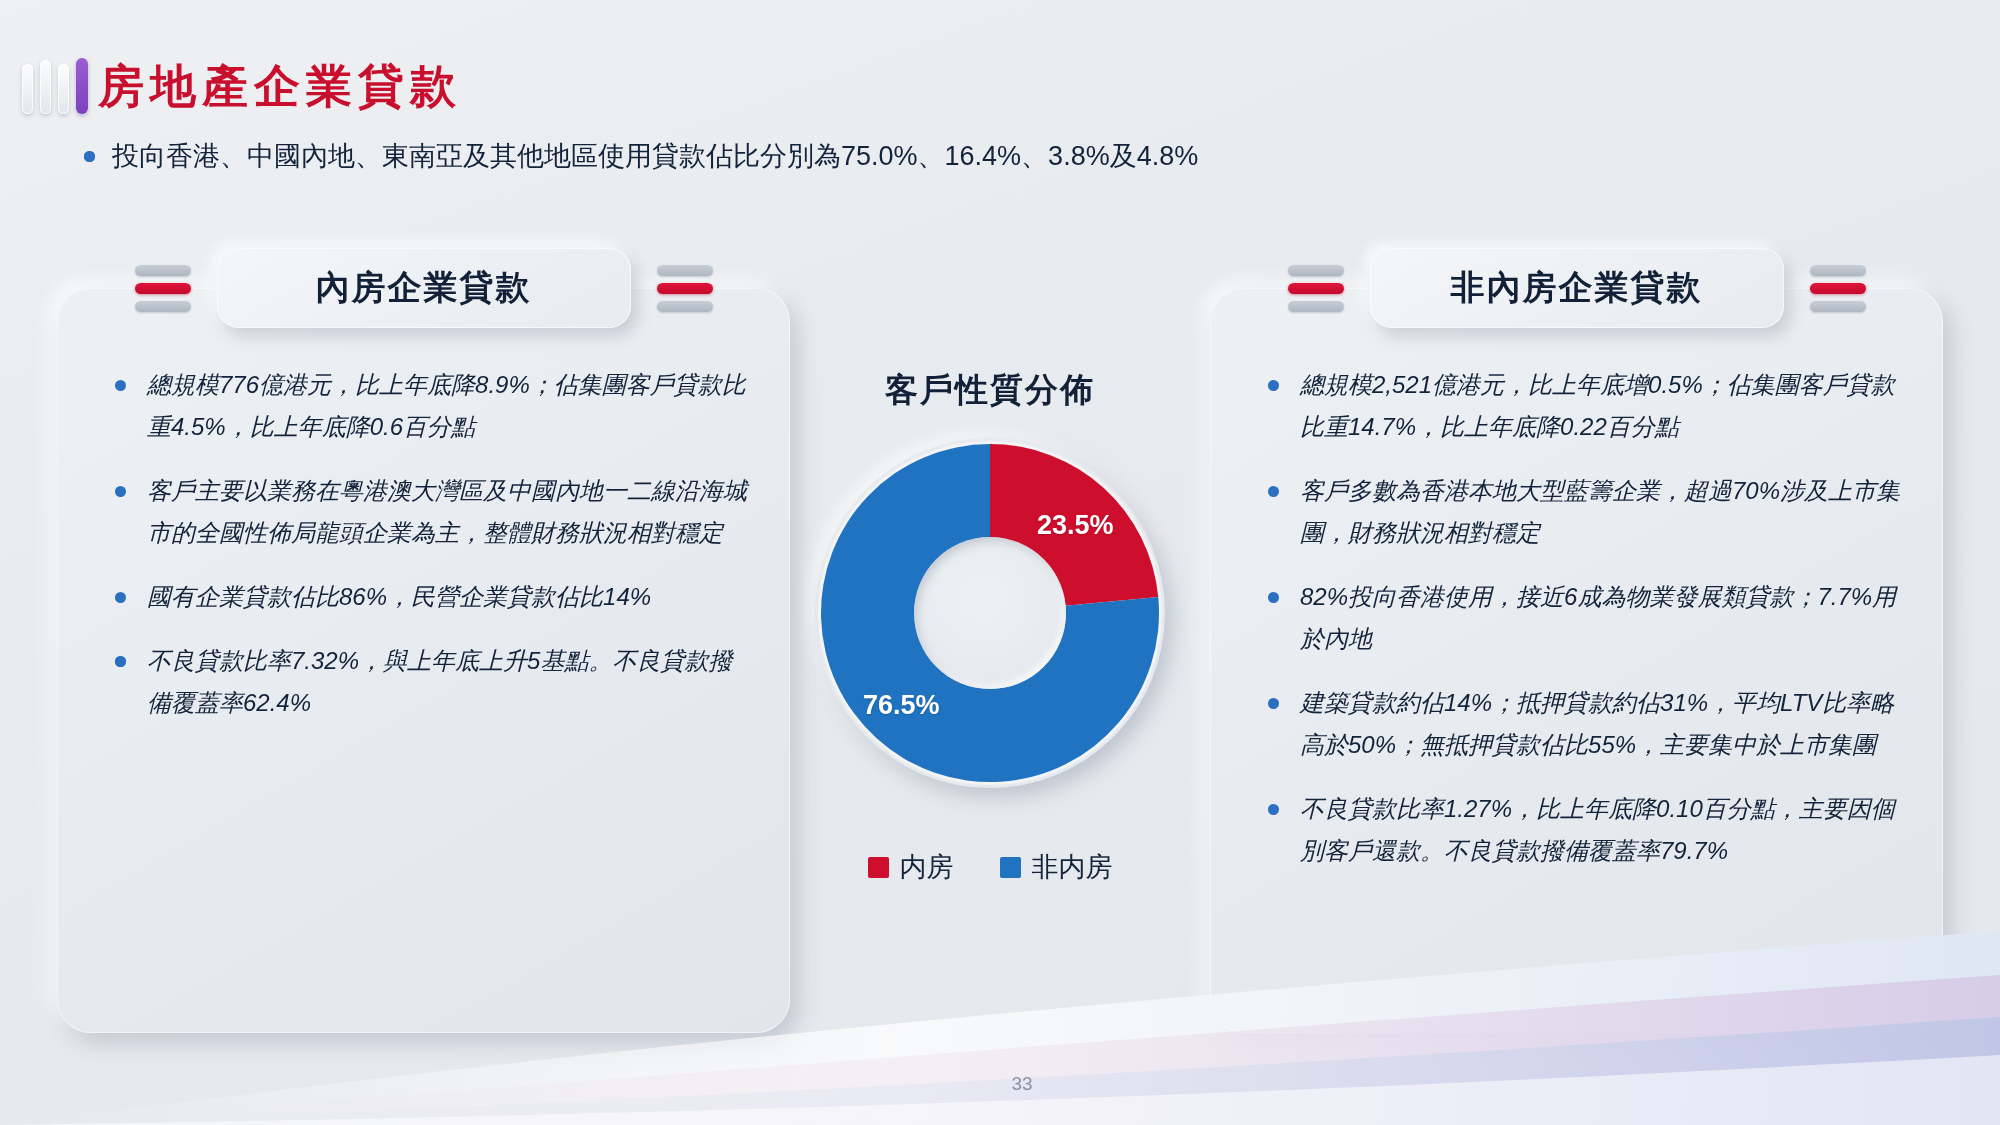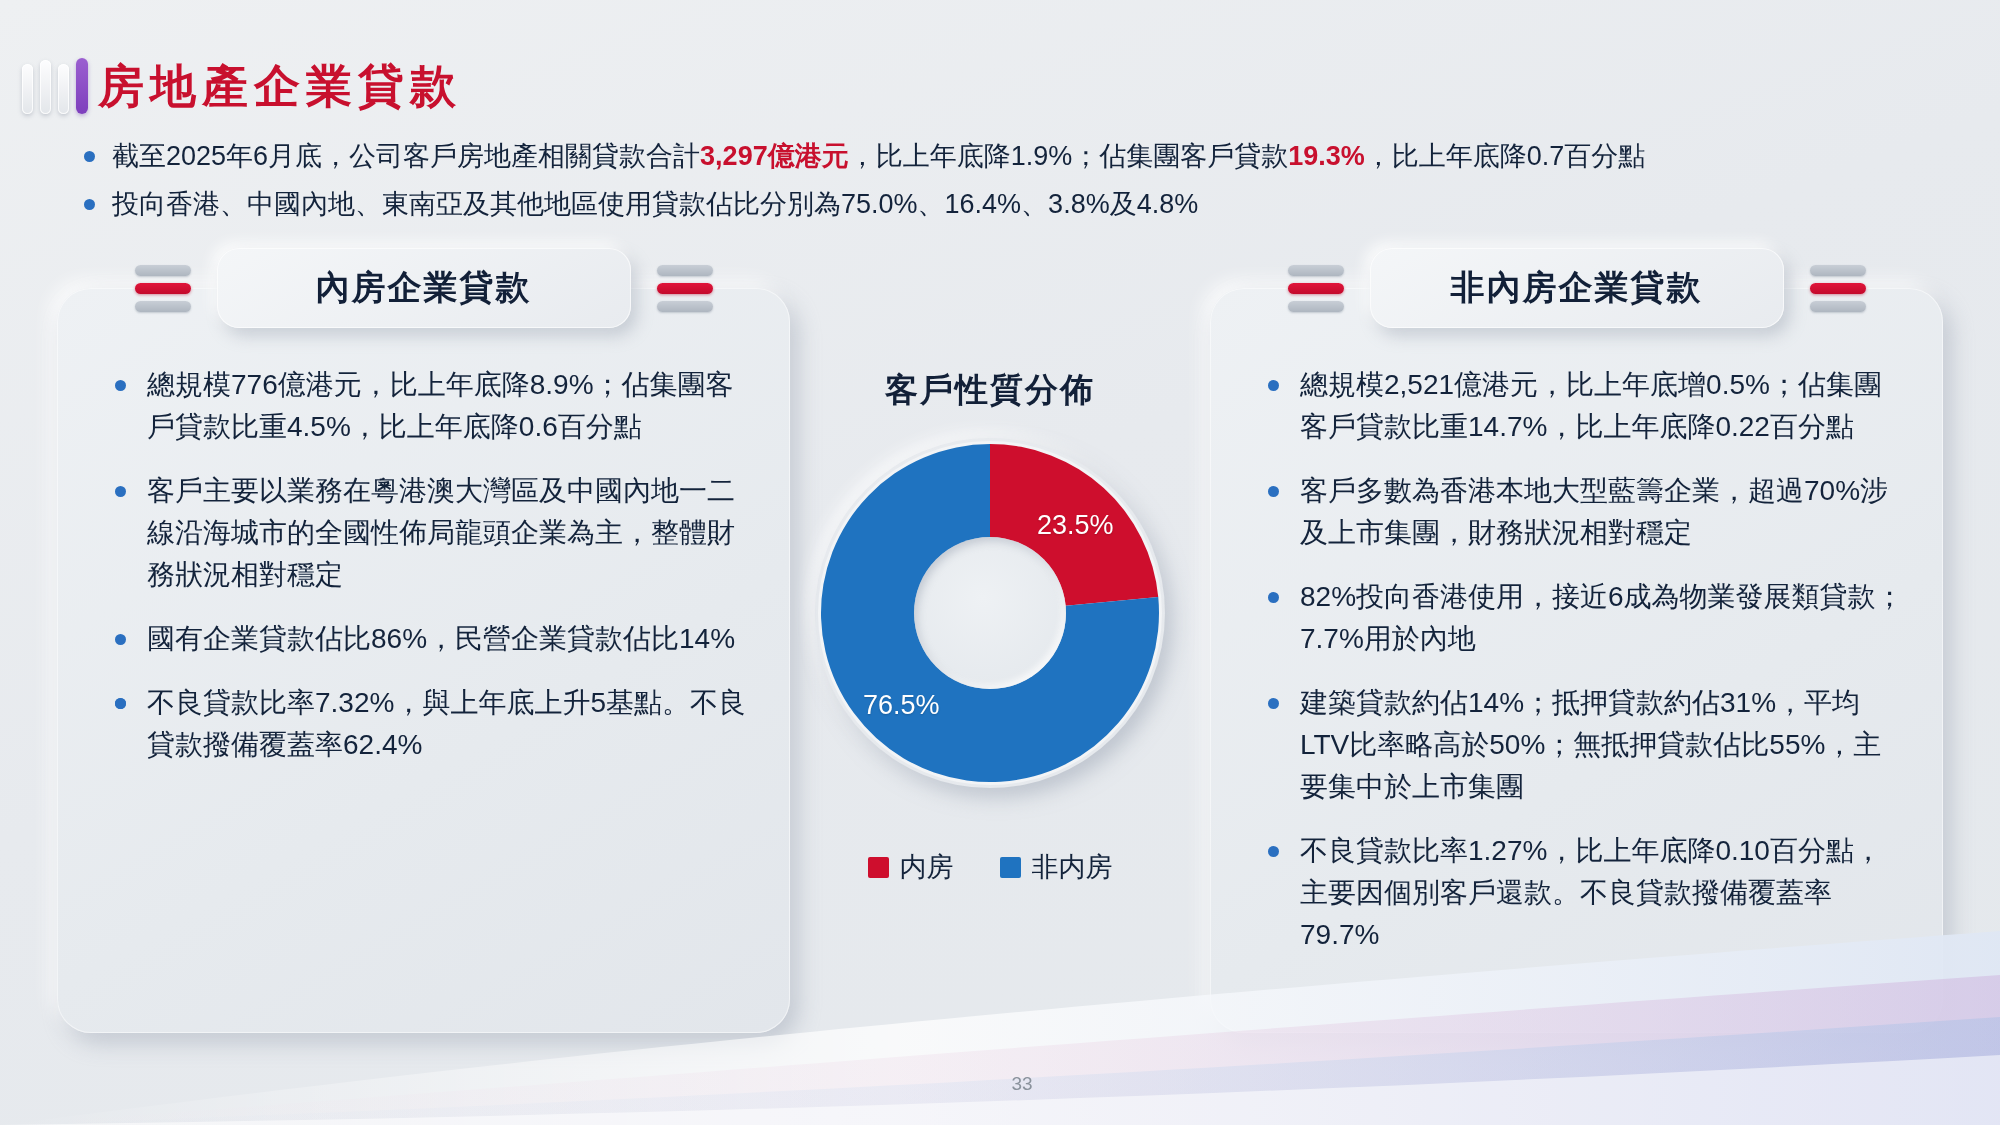--- a/index.html
+++ b/index.html
@@ -166,24 +166,25 @@
   
   .panel-body {
     position: absolute;
     left: 46px;
     right: 36px;
     top: 76px;
   }
   .panel-bullet {
     position: relative;
     padding-left: 44px;
-    font-size: 28px;
+    font-size: 24px;
     line-height: 42px;
     color: #13233b;
     margin-bottom: 22px;
+    font-style: italic;
   }
   .panel-bullet .dot { left: 12px; top: 16px; }
 
   
   .chart-area {
     position: absolute;
     left: 770px;
     top: 288px;
     width: 440px;
     height: 700px;
@@ -221,21 +222,21 @@
     height: 152px;
     margin: -76px 0 0 -76px;
     border-radius: 50%;
     background: radial-gradient(circle at 45% 40%, #eef1f4 0%, #e6eaee 70%, #dfe3e8 100%);
     box-shadow: inset 3px 4px 9px rgba(150,160,175,.45),
                 inset -3px -3px 7px rgba(255,255,255,.9);
   }
   .slice-label {
     position: absolute;
     font-size: 27px;
-    font-weight: normal;
+    font-weight: bold;
     color: #ffffff;
     text-shadow: 0 1px 2px rgba(0,0,0,.18);
     white-space: nowrap;
   }
   .slice-label.red  { left: 222px; top: 72px; }
   .slice-label.blue { left: 48px;  top: 252px; }
 
   .legend {
     position: absolute;
     top: 552px;
@@ -280,21 +281,20 @@
       <i class="b2"></i>
       <i class="b3"></i>
       <i class="b4"></i>
     </div>
     <div class="page-title">房地產企業貸款</div>
   </div>
 
   <div class="top-bullets">
     <div class="top-bullet">
       <span class="dot"></span>
-      <span><span>截至2025年6月底，公司客戶房地產相關貸款合計</span><b>3,297億港元</b><span>，比上年底降1.9%；佔集團客戶貸款</span><b>19.3%</b><span>，比上年底降0.7百分點</span></span>
     </div>
     <div class="top-bullet">
       <span class="dot"></span>
       <span><span>投向香港、中國內地、東南亞及其他地區使用貸款佔比分別為75.0%、16.4%、3.8%及4.8%</span></span>
     </div>
   </div>
 
   <div class="panel left">
     <div class="badge-row">
       <div class="eq-mark">

